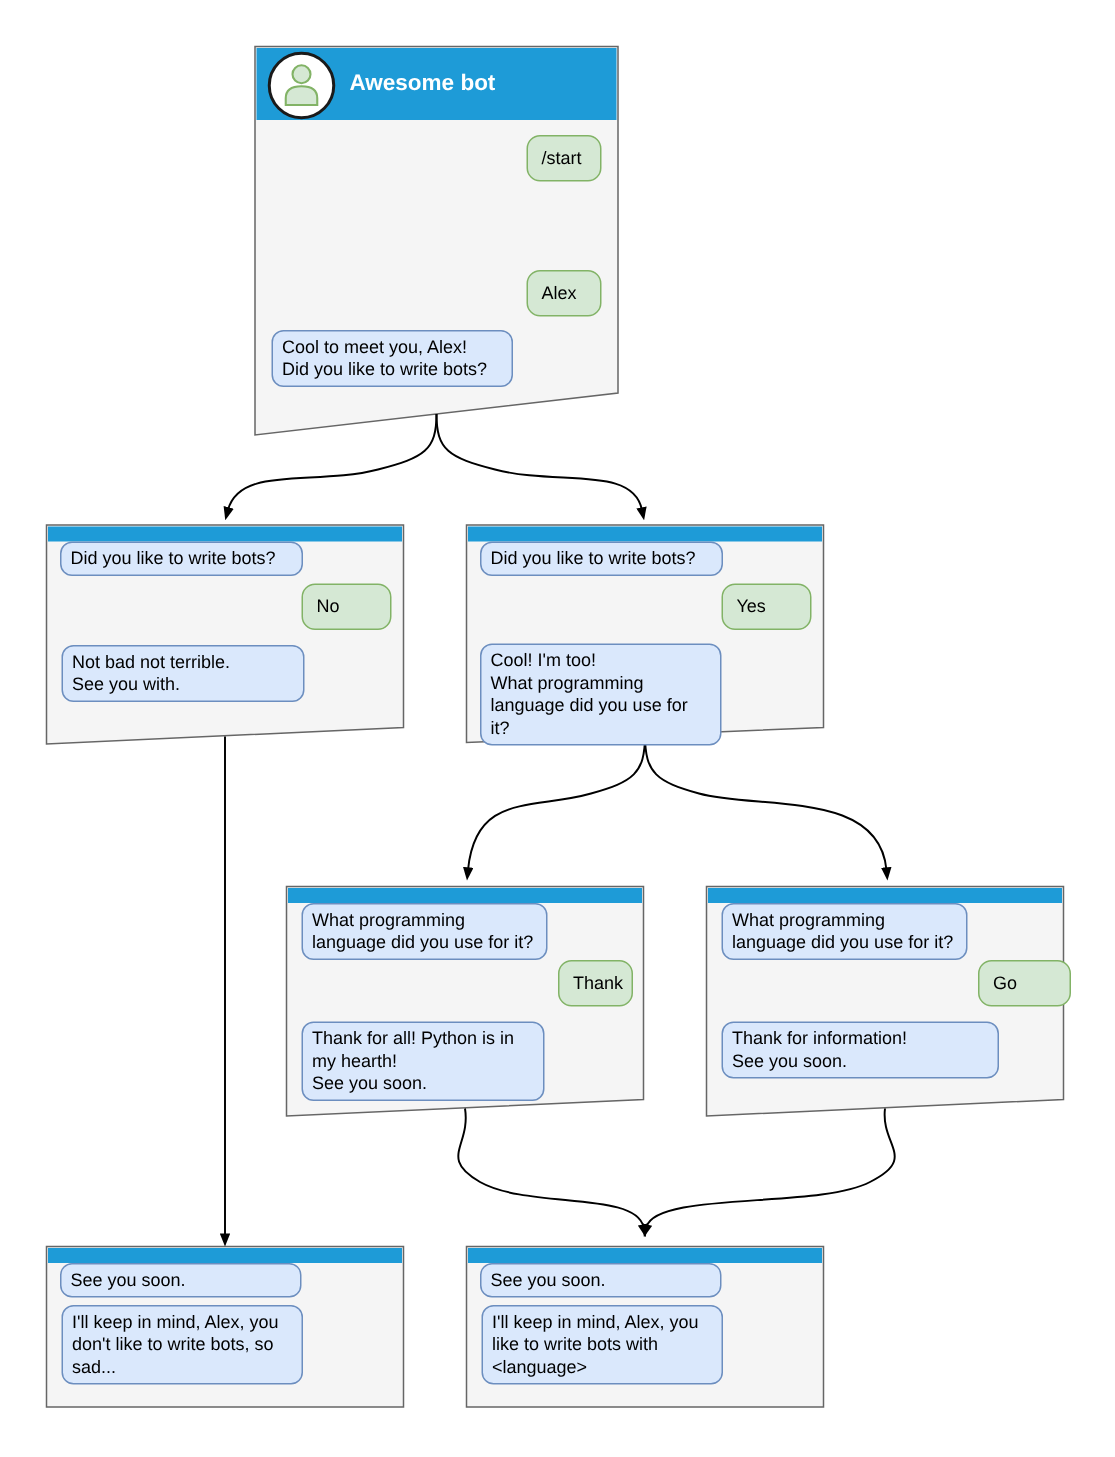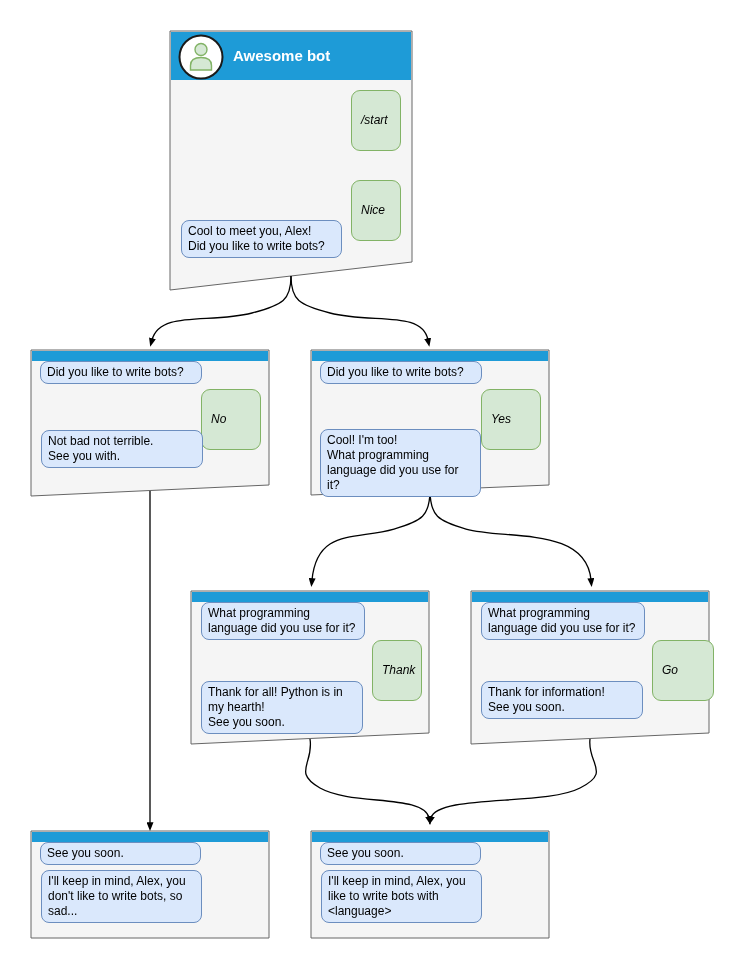--- a/index.html
+++ b/index.html
@@ -23,21 +23,21 @@
     font-size:12px;line-height:1.25;white-space:pre-line;
   }
   .bubble.bot{
     background:var(--c-bot_bubble_fill,#dae8fc);
     border:1px solid var(--c-bot_bubble_border,#6c8ebf);
     border-radius:8px;padding:3px 6px;
   }
   .bubble.user{
     background:var(--c-user_bubble_fill,#d5e8d4);
     border:1px solid var(--c-user_bubble_border,#82b366);
-    border-radius:9px;padding:22px 9px;white-space:nowrap;font-style:italic;
+    border-radius:9px;padding:7px 9px;white-space:nowrap;
   }
 </style>
 </head>
 <body>
 
 <div class="canvas">
 
   <svg class="layer" width="743" height="971" viewBox="0 0 743 971">
     <defs>
       <marker id="arrow" viewBox="0 0 10 8" refX="2" refY="4" markerWidth="9" markerHeight="7" markerUnits="userSpaceOnUse" orient="auto">
@@ -74,21 +74,21 @@
   </div>
 
   <div class="win-header" style="left:32px;top:351px;width:236px;height:10px"></div>
   <div class="win-header" style="left:312px;top:351px;width:236px;height:10px"></div>
   <div class="win-header" style="left:192px;top:592px;width:236px;height:10px"></div>
   <div class="win-header" style="left:472px;top:592px;width:236px;height:10px"></div>
   <div class="win-header" style="left:32px;top:832px;width:236px;height:10px"></div>
   <div class="win-header" style="left:312px;top:832px;width:236px;height:10px"></div>
 
   <div class="bubble user" style="left:351px;top:90px;width:50px">/start</div>
-  <div class="bubble user" style="left:351px;top:180px;width:50px">Nice</div>
+  <div class="bubble user" style="left:351px;top:180px;width:50px">Alex</div>
   <div class="bubble bot" style="left:181px;top:220px;width:161px">Cool to meet you, Alex!
 Did you like to write bots?</div>
 
   <div class="bubble bot" style="left:40px;top:361px;width:162px">Did you like to write bots?</div>
   <div class="bubble user" style="left:201px;top:389px;width:60px">No</div>
   <div class="bubble bot" style="left:41px;top:430px;width:162px">Not bad not terrible.
 See you with.</div>
 
   <div class="bubble bot" style="left:320px;top:361px;width:162px">Did you like to write bots?</div>
   <div class="bubble user" style="left:481px;top:389px;width:60px">Yes</div>
@@ -99,21 +99,21 @@
   <div class="bubble bot" style="left:201px;top:602px;width:164px">What programming
 language did you use for it?</div>
   <div class="bubble user" style="left:372px;top:640px;width:50px">Thank</div>
   <div class="bubble bot" style="left:201px;top:681px;width:162px">Thank for all! Python is in
 my hearth!
 See you soon.</div>
 
   <div class="bubble bot" style="left:481px;top:602px;width:164px">What programming
 language did you use for it?</div>
   <div class="bubble user" style="left:652px;top:640px;width:62px">Go</div>
-  <div class="bubble bot" style="left:481px;top:681px;width:162px">Thank for information!
+  <div class="bubble bot" style="left:481px;top:681px;width:185px">Thank for information!
 See you soon.</div>
 
   <div class="bubble bot" style="left:40px;top:842px;width:161px">See you soon.</div>
   <div class="bubble bot" style="left:41px;top:870px;width:161px">I'll keep in mind, Alex, you
 don't like to write bots, so
 sad...</div>
 
   <div class="bubble bot" style="left:320px;top:842px;width:161px">See you soon.</div>
   <div class="bubble bot" style="left:321px;top:870px;width:161px">I'll keep in mind, Alex, you
 like to write bots with

